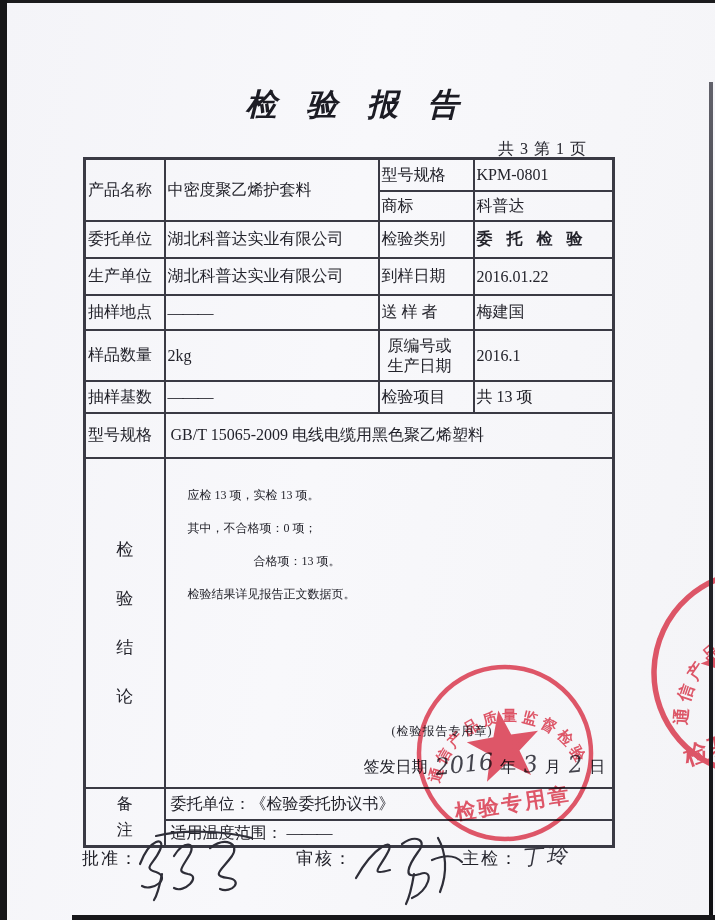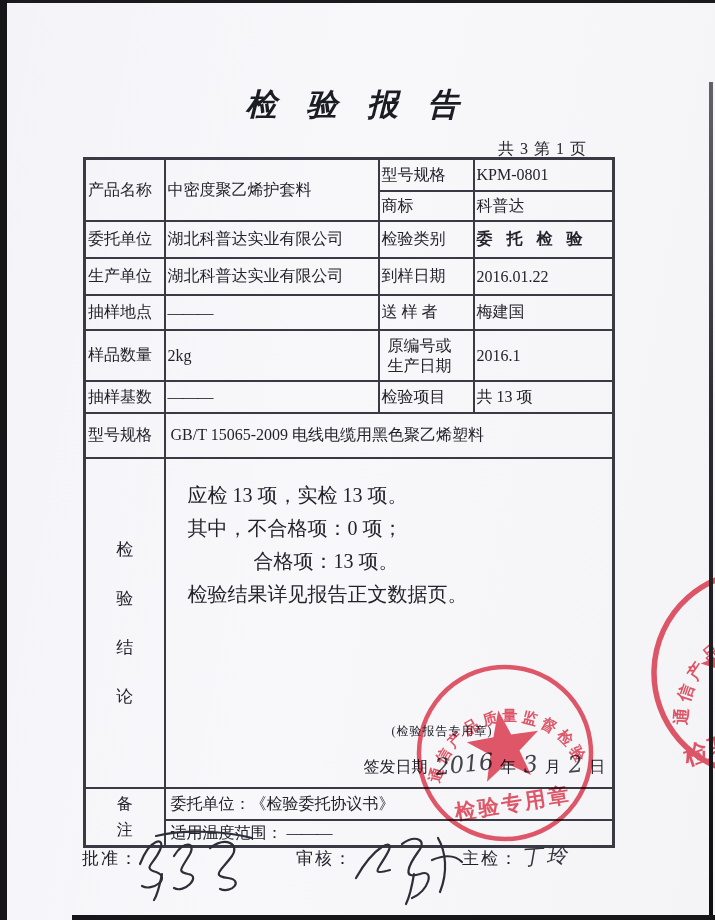--- a/index.html
+++ b/index.html
@@ -28,21 +28,21 @@
   .bold-spaced{font-weight:bold;letter-spacing:5px;}
   .left-al{text-align:right;padding-left:5px !important;}
   .dash{letter-spacing:-1px;}
   .wrap-label{line-height:1.25;padding:0 8px !important;}
 
   .vlabel{display:flex;flex-direction:column;align-items:center;justify-content:center;}
   .vgap26{gap:26px;font-size:17px;}
   .vgap4{gap:5px;font-size:16px;}
 
   td.conc{position:relative;vertical-align:top;text-align:left;}
-  .conc-lines{position:absolute;top:20px;left:22px;font-size:20px;line-height:33px;white-space:nowrap;}
+  .conc-lines{position:absolute;top:20px;left:22px;font-size:12px;line-height:33px;white-space:nowrap;}
   .conc-indent{padding-left:66px;}
   .stamp-note{position:absolute;top:264px;left:226px;font-size:12px;letter-spacing:1px;white-space:nowrap;}
   .sign-line{position:absolute;top:292px;left:198px;font-size:16px;white-space:nowrap;}
   .hw{display:inline-block;font-style:italic;color:#43434c;font-size:23px;
       transform:rotate(-6deg);margin:0 3px;font-family:"DejaVu Serif",serif;}
 
   .stamp{position:absolute;mix-blend-mode:multiply;opacity:.85;pointer-events:none;z-index:6;}
   .sig-row{position:absolute;left:0;top:0;width:715px;height:920px;pointer-events:none;}
   .sig-label{position:absolute;font-size:17px;letter-spacing:2px;color:#1f1f27;}
   .sig-svg{position:absolute;}

